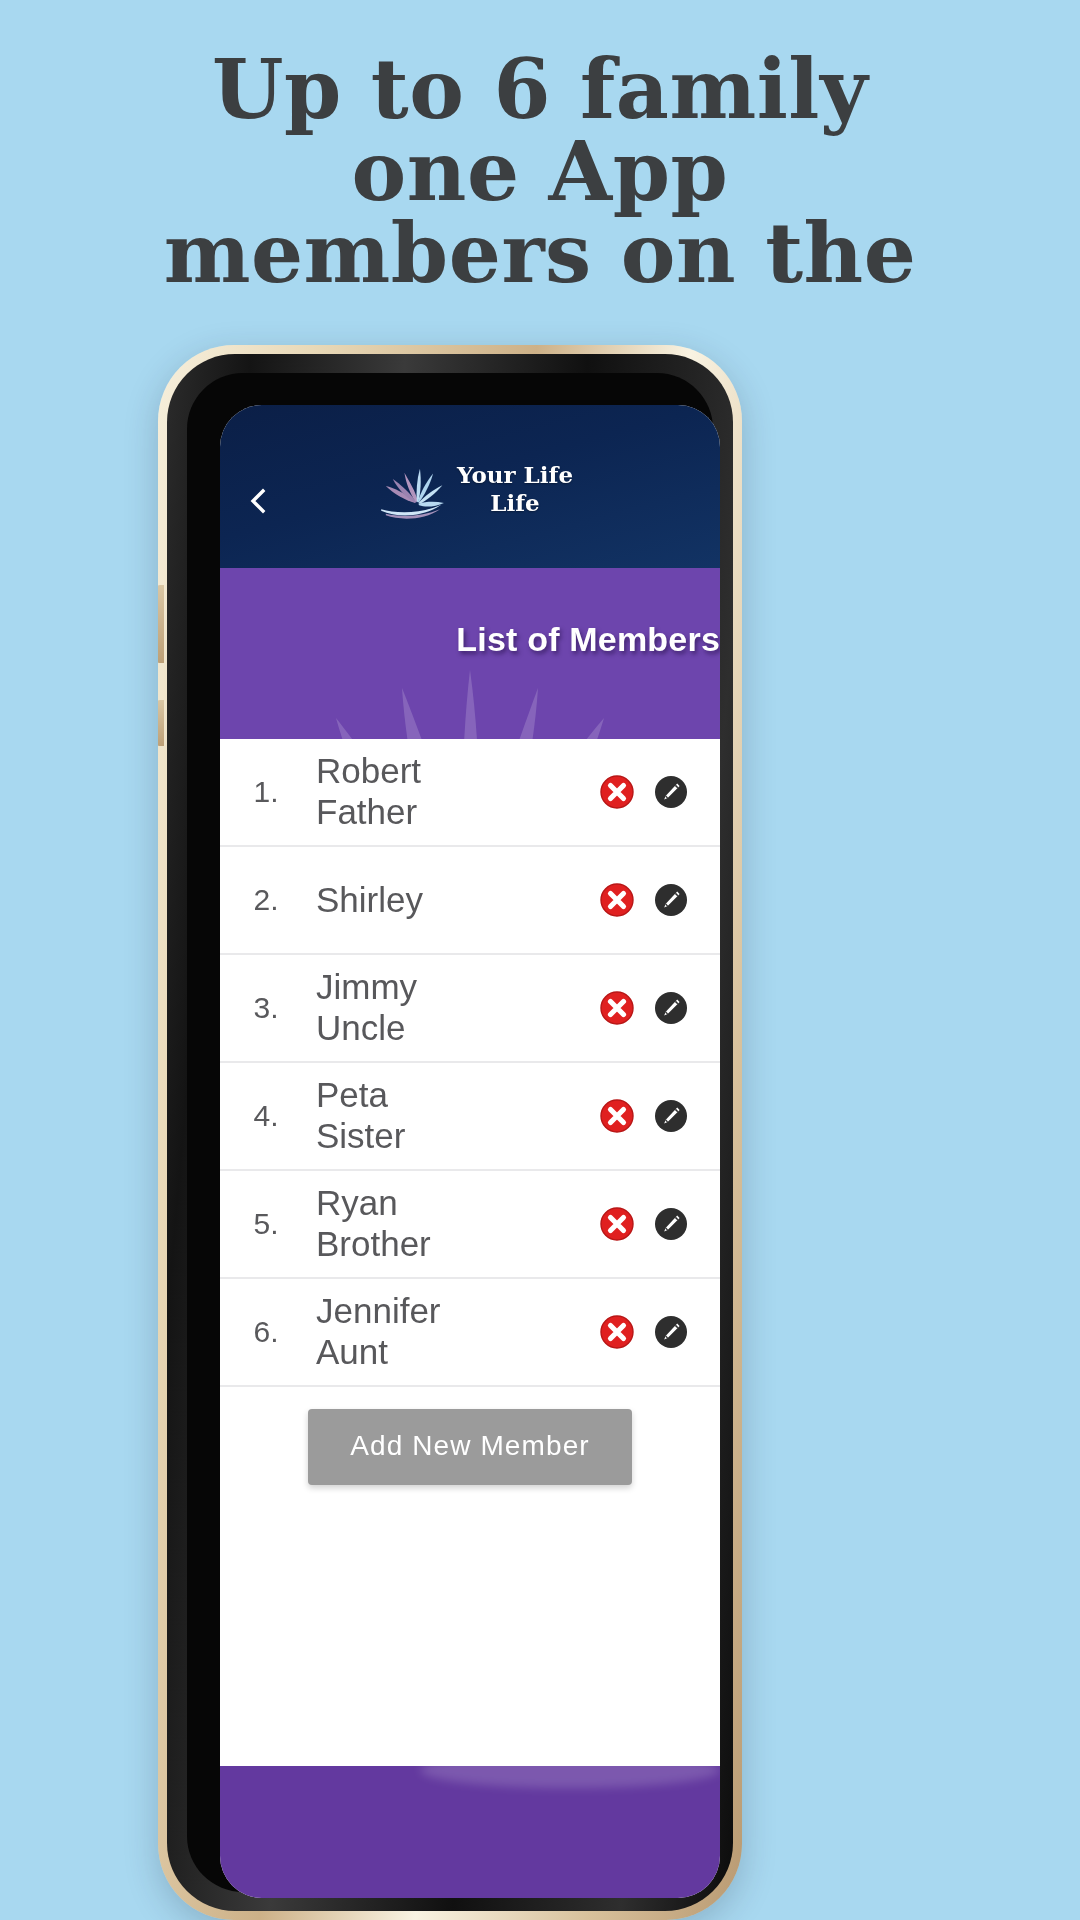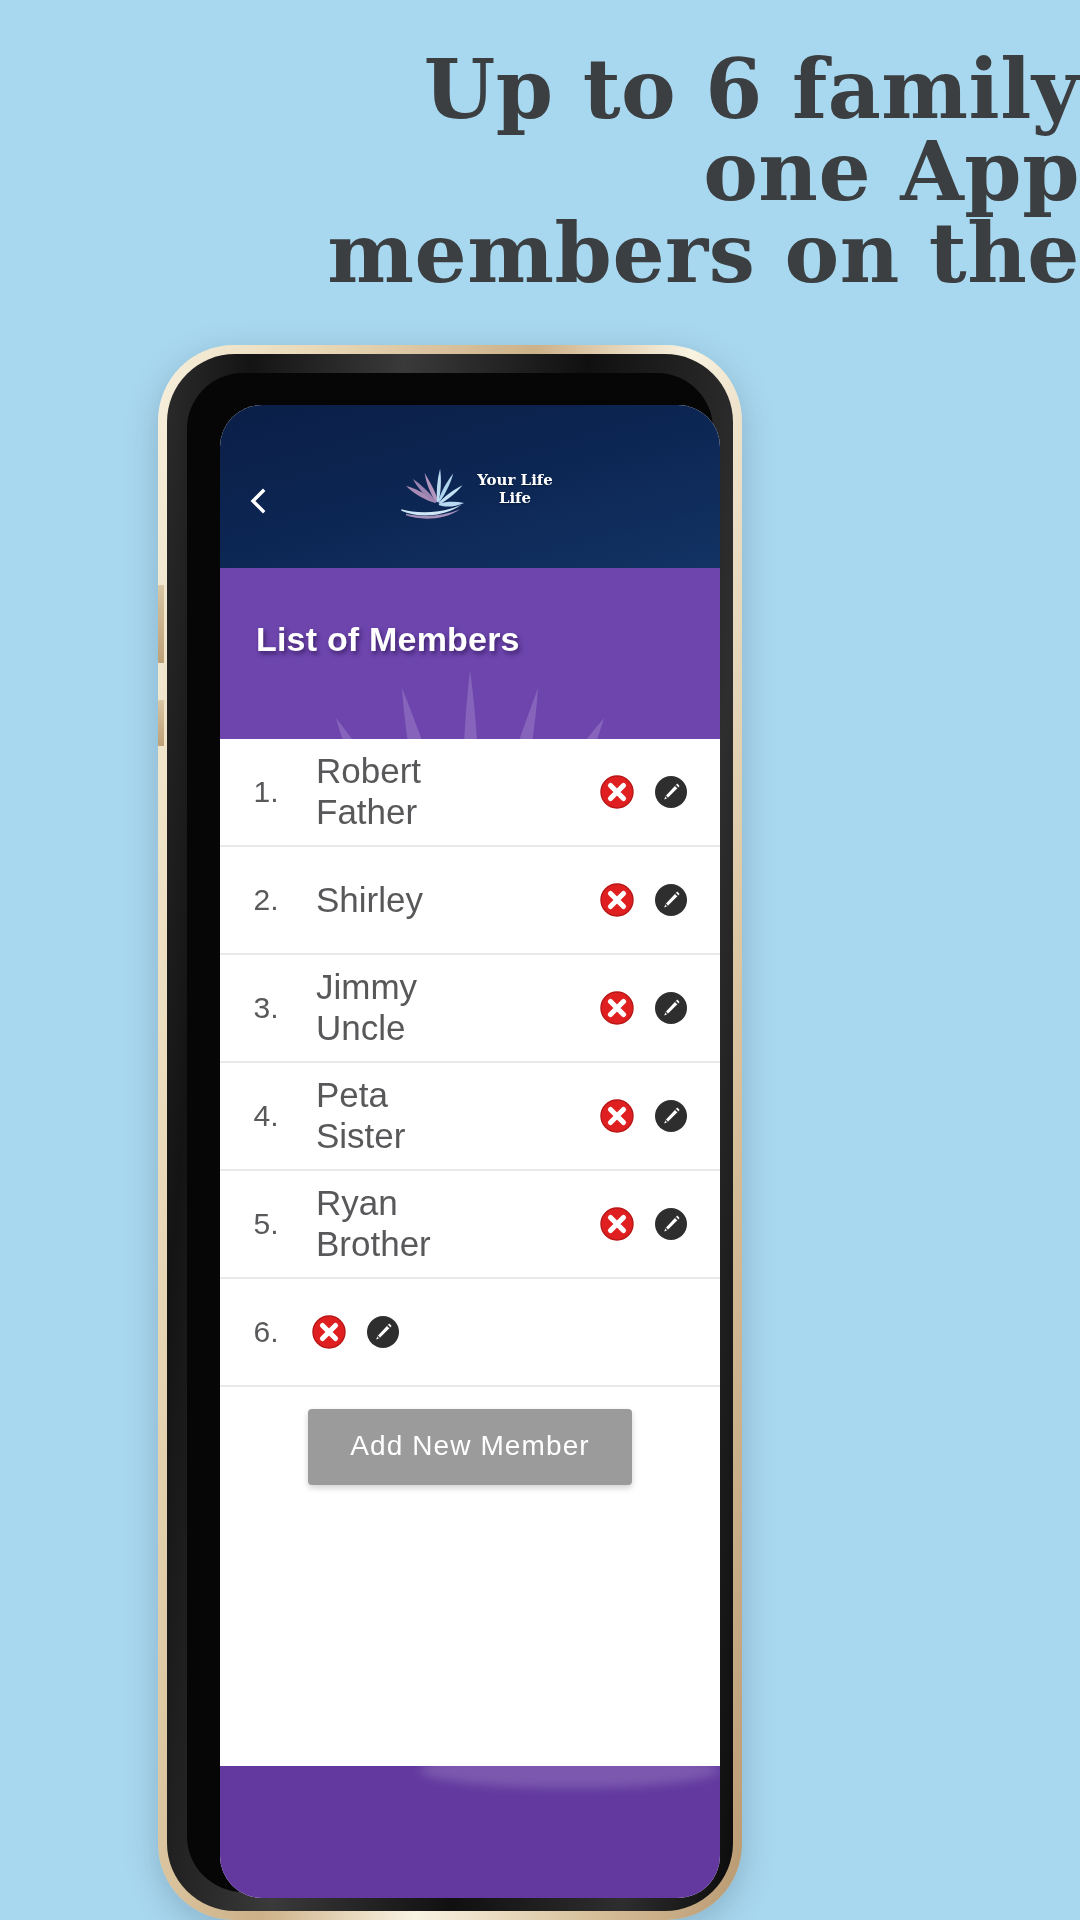--- a/index.html
+++ b/index.html
@@ -14,21 +14,21 @@
     overflow: hidden;
     position: relative;
   }
 
   
   .promo-headline {
     position: absolute;
     top: 48px;
     left: 0;
     width: 1080px;
-    text-align: right;
+    text-align: center;
     font-family: "DejaVu Serif", "Liberation Serif", serif;
     font-weight: 700;
     font-size: 82px;
     line-height: 1.0;
     color: #3c3f41;
     letter-spacing: 0.5px;
   }
   .promo-headline .hl-line {
     display: block;
     white-space: nowrap;
@@ -108,21 +108,21 @@
     transform: translate(-50%, -50%);
     display: flex;
     align-items: center;
     gap: 12px;
   }
   .brand-mark { width: 78px; height: 62px; display: block; }
   .brand-text {
     font-family: "DejaVu Serif", "Liberation Serif", serif;
     font-weight: 700;
     color: #ffffff;
-    font-size: 15px;
+    font-size: 23px;
     line-height: 1.22;
     text-align: center;
     white-space: nowrap;
     text-shadow: 0 1px 2px rgba(0,0,0,0.35);
   }
 
   
   .app-hero {
     position: relative;
     height: 171px;
@@ -137,27 +137,26 @@
     width: 420px;
     height: 330px;
     opacity: 0.17;
     pointer-events: none;
   }
   .hero-title {
     position: absolute;
     left: 0;
     width: 100%;
     top: 52px;
-    text-align: left;
+    text-align: right;
     font-weight: 700;
     font-size: 34px;
     color: #ffffff;
     letter-spacing: 0.2px;
     text-shadow: 2px 3px 4px rgba(30,10,60,0.55);
-    padding-left: 36px;
   }
 
   
   .member-list {
     position: relative;
     background: #ffffff;
   }
   .member-row {
     position: relative;
     display: flex;
@@ -425,20 +424,24 @@
                     <circle cx="17" cy="17" r="16" fill="#2e2e2e"></circle>
                     <path d="M23.2 8.6 L25.6 11.0 L13.6 23.0 L10.2 24.4 L11.6 21.0 Z" fill="#ffffff"></path>
                     <path d="M21.4 10.4 L23.8 12.8" stroke="#2e2e2e" stroke-width="1.5"></path>
                     <path d="M11.6 21.0 L13.6 23.0" stroke="#2e2e2e" stroke-width="1.2"></path>
                   </svg>
                 </span>
               </div>
             </div>
             <div class="member-row">
               <div class="row-index">6.</div>
+              <div class="row-names">
+                <div class="row-name">Jennifer</div>
+                <div class="row-relation">Aunt</div>
+              </div>
               <div class="row-actions">
                 <span>
                   <svg class="icon-delete" viewBox="0 0 34 34">
                     <circle cx="17" cy="17" r="16" fill="#e02020"></circle>
                     <circle cx="17" cy="17" r="16" fill="none" stroke="#b81616" stroke-width="1.4"></circle>
                     <path d="M10.5 10.5 L23.5 23.5 M23.5 10.5 L10.5 23.5" stroke="#ffffff" stroke-width="5.2" stroke-linecap="round"></path>
                   </svg>
                 </span>
                 <span>
                   <svg class="icon-edit" viewBox="0 0 34 34">

